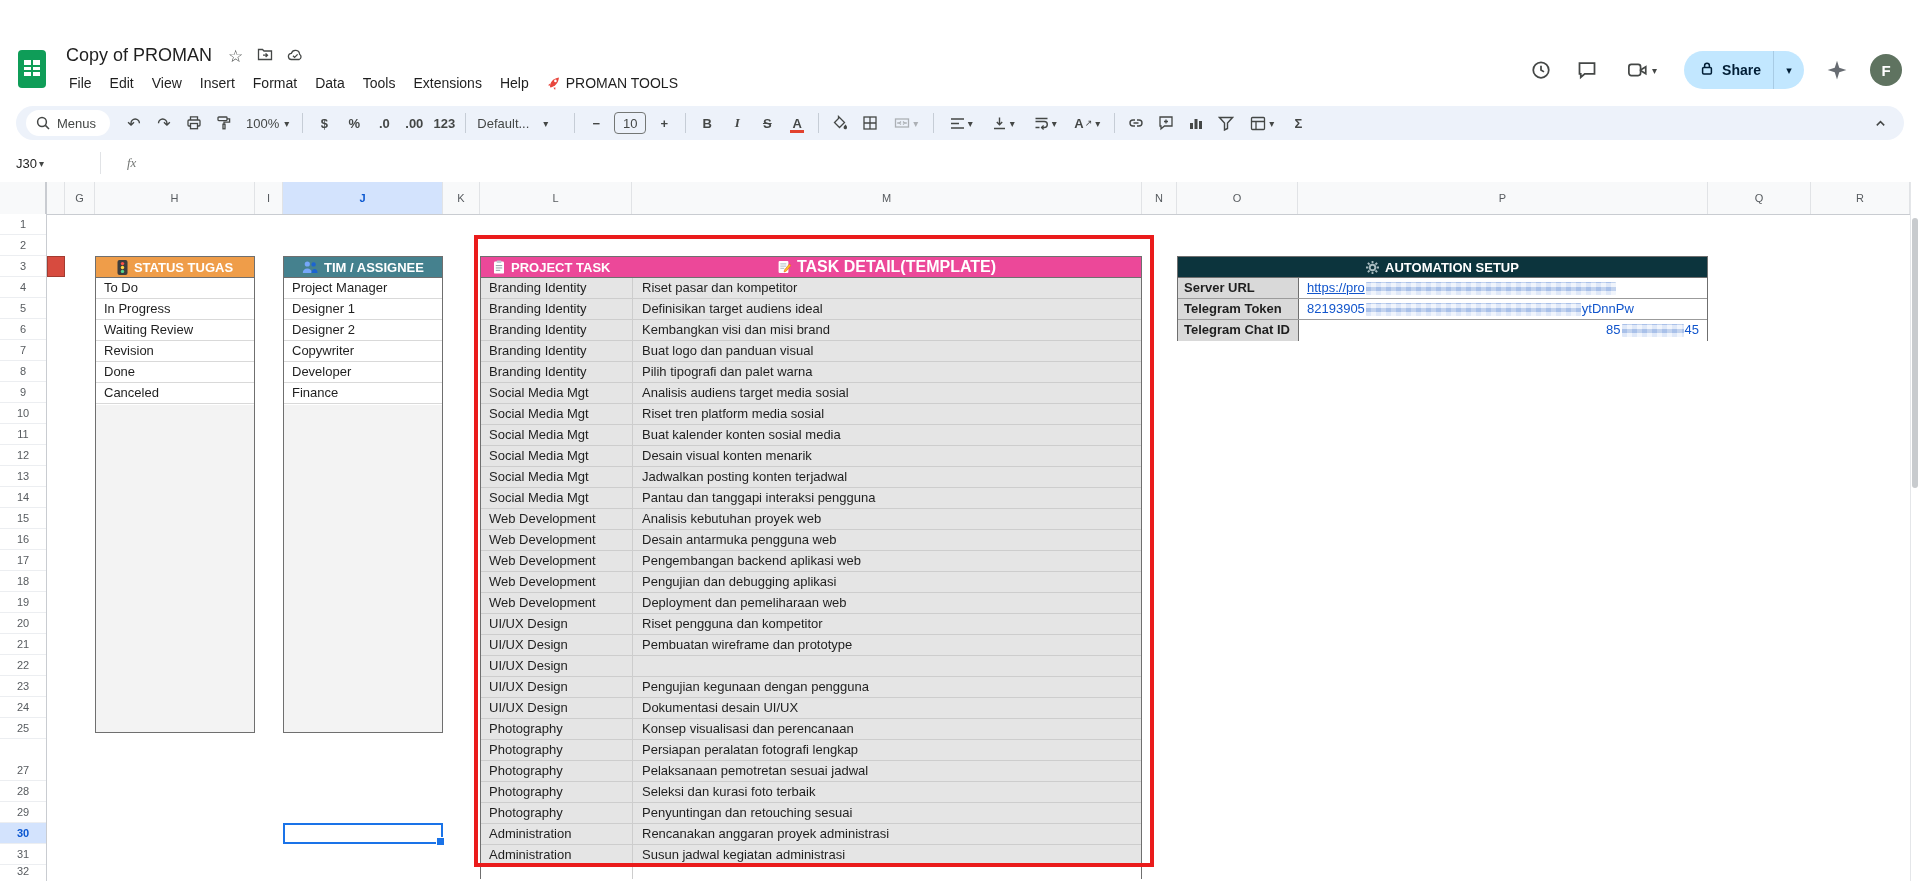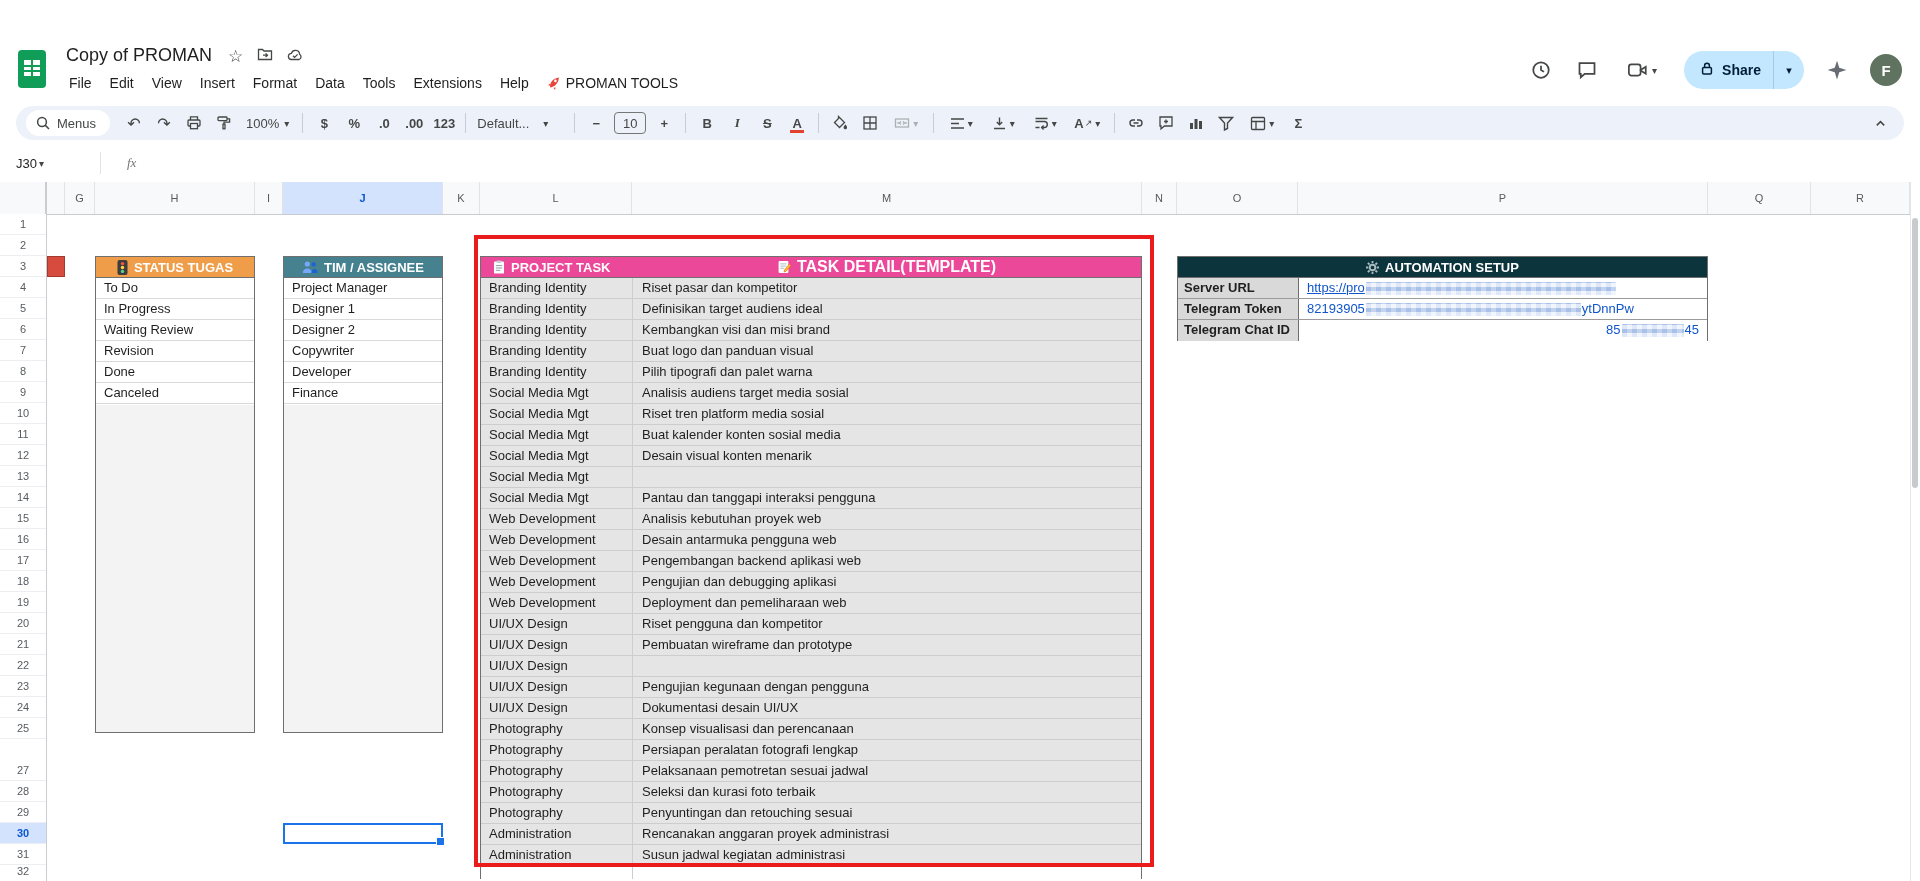--- a/index.html
+++ b/index.html
@@ -493,20 +493,21 @@
         <div class="t-row">
           <div class="t-c1">Social Media Mgt</div>
           <div class="t-c2">Buat kalender konten sosial media</div>
         </div>
         <div class="t-row">
           <div class="t-c1">Social Media Mgt</div>
           <div class="t-c2">Desain visual konten menarik</div>
         </div>
         <div class="t-row">
           <div class="t-c1">Social Media Mgt</div>
+          <div class="t-c2">Jadwalkan posting konten terjadwal</div>
         </div>
         <div class="t-row">
           <div class="t-c1">Social Media Mgt</div>
           <div class="t-c2">Pantau dan tanggapi interaksi pengguna</div>
         </div>
         <div class="t-row">
           <div class="t-c1">Web Development</div>
           <div class="t-c2">Analisis kebutuhan proyek web</div>
         </div>
         <div class="t-row">

